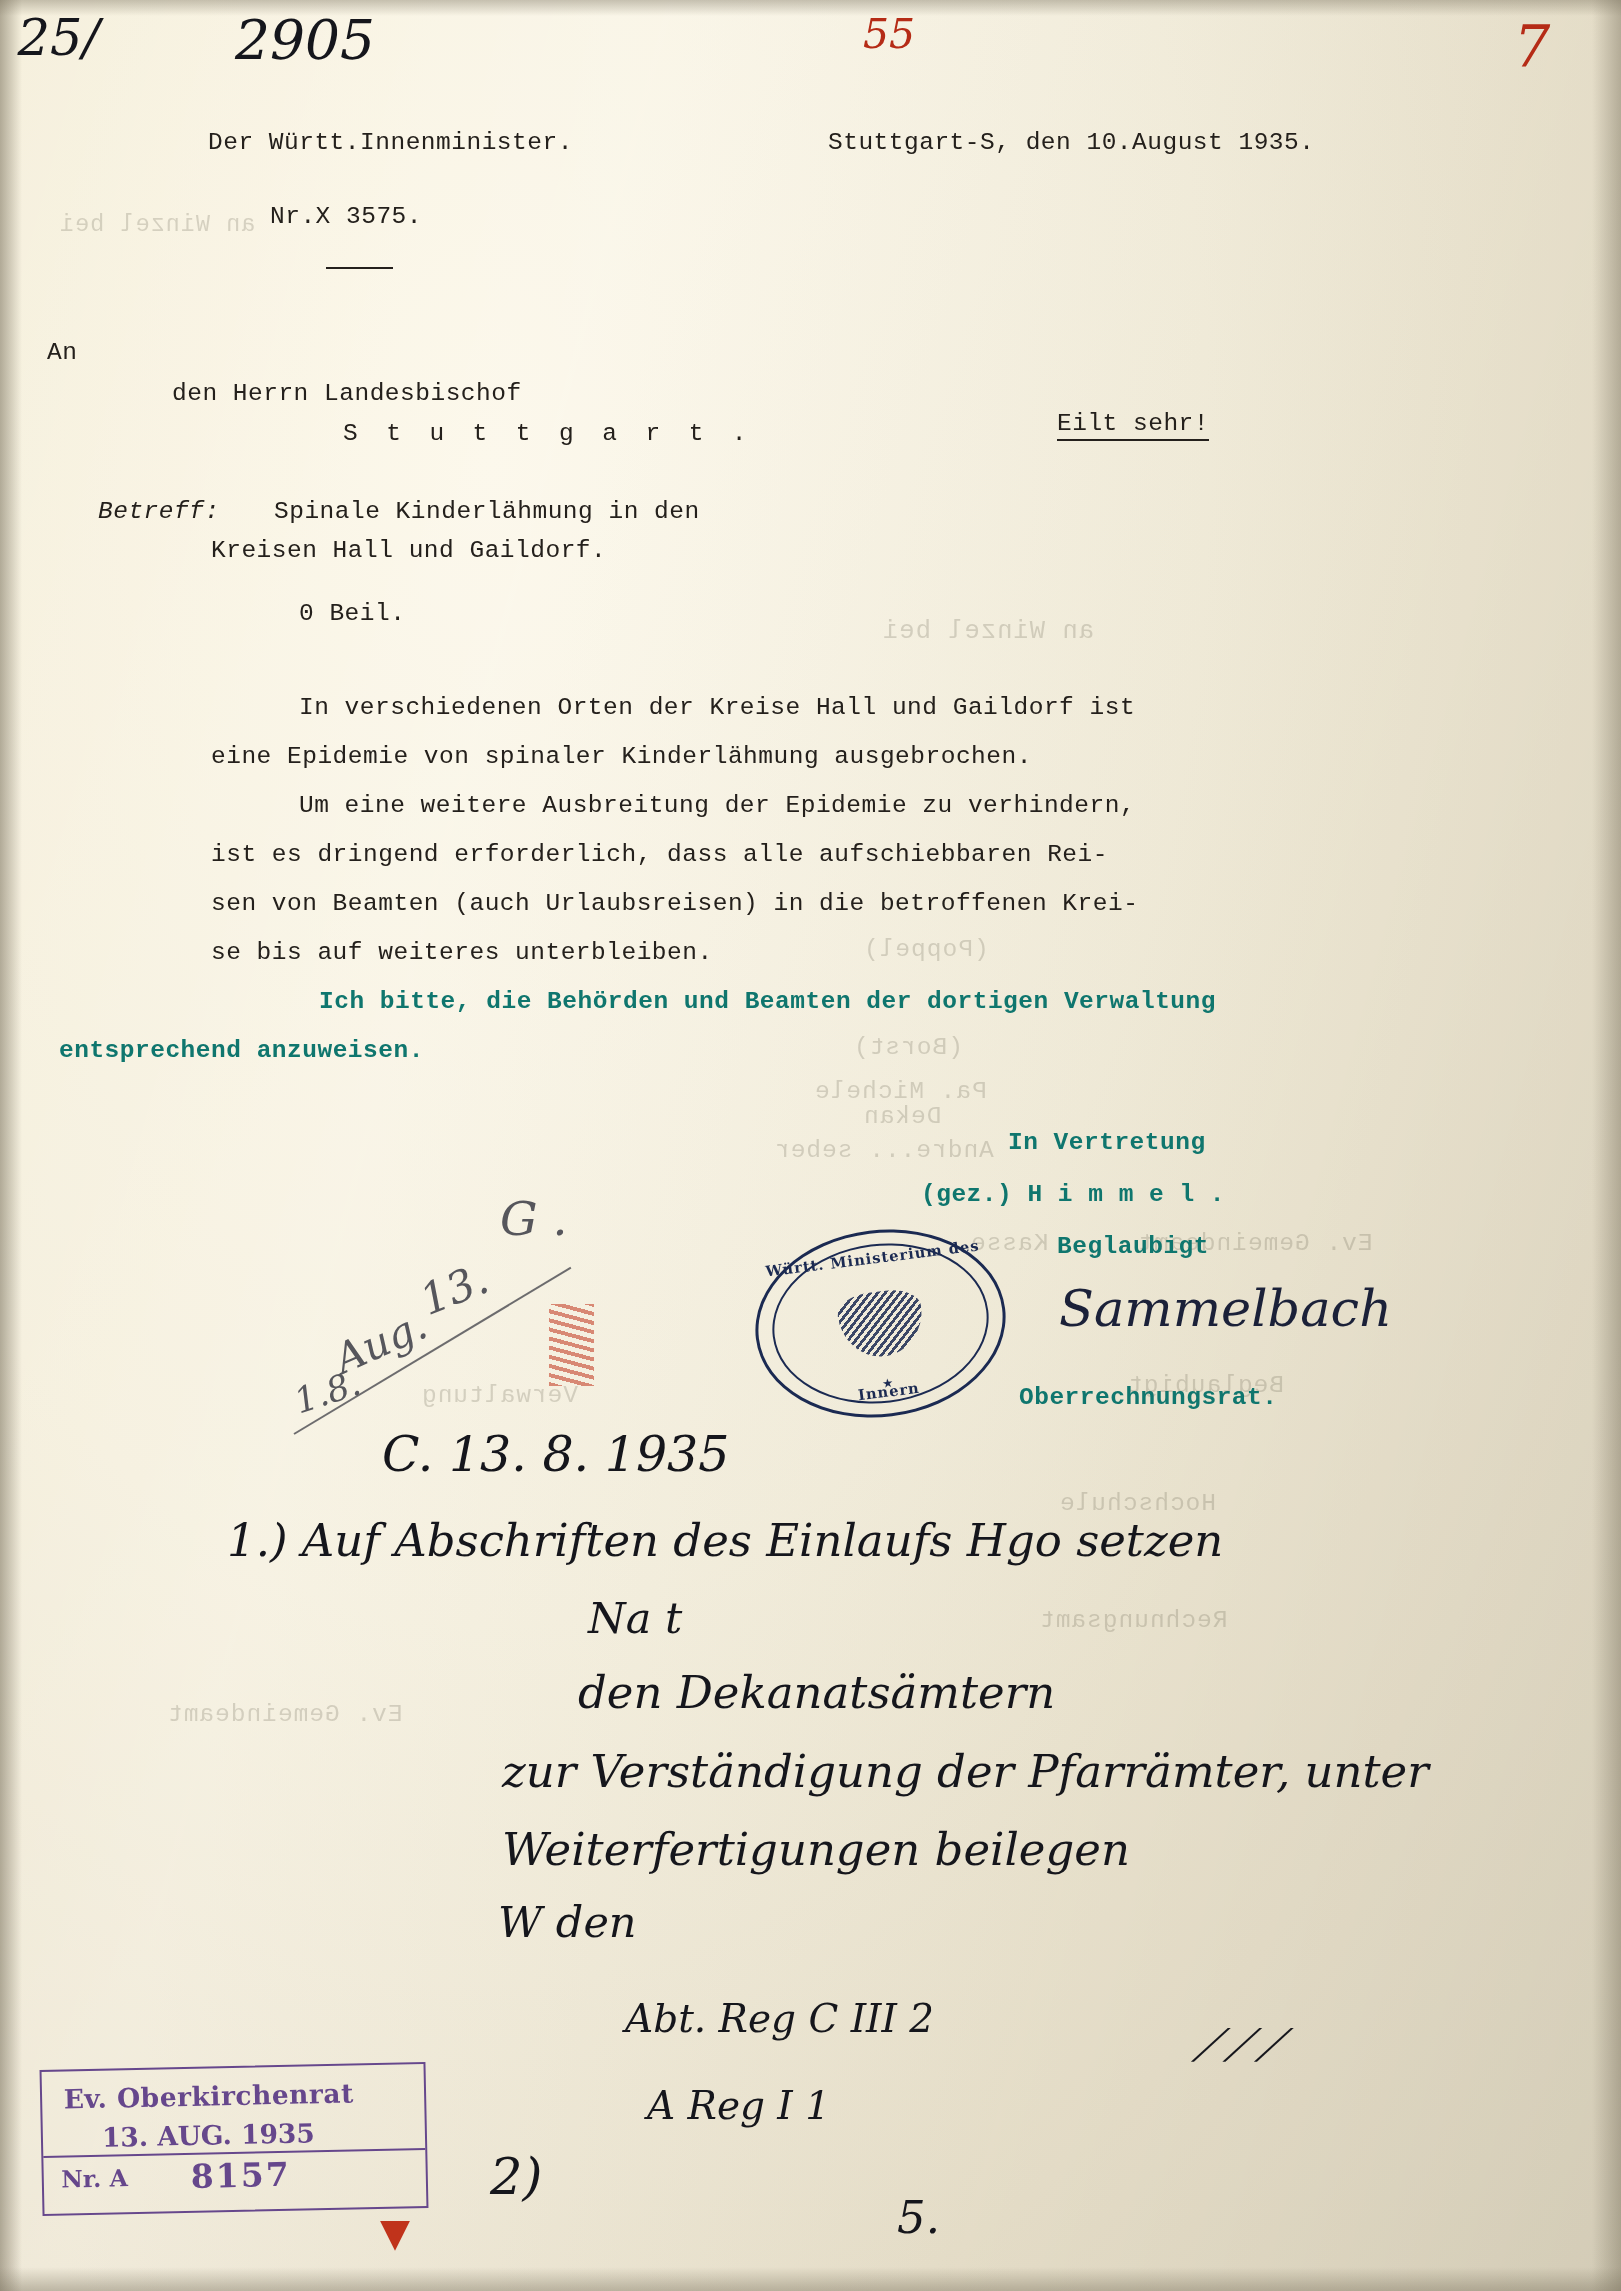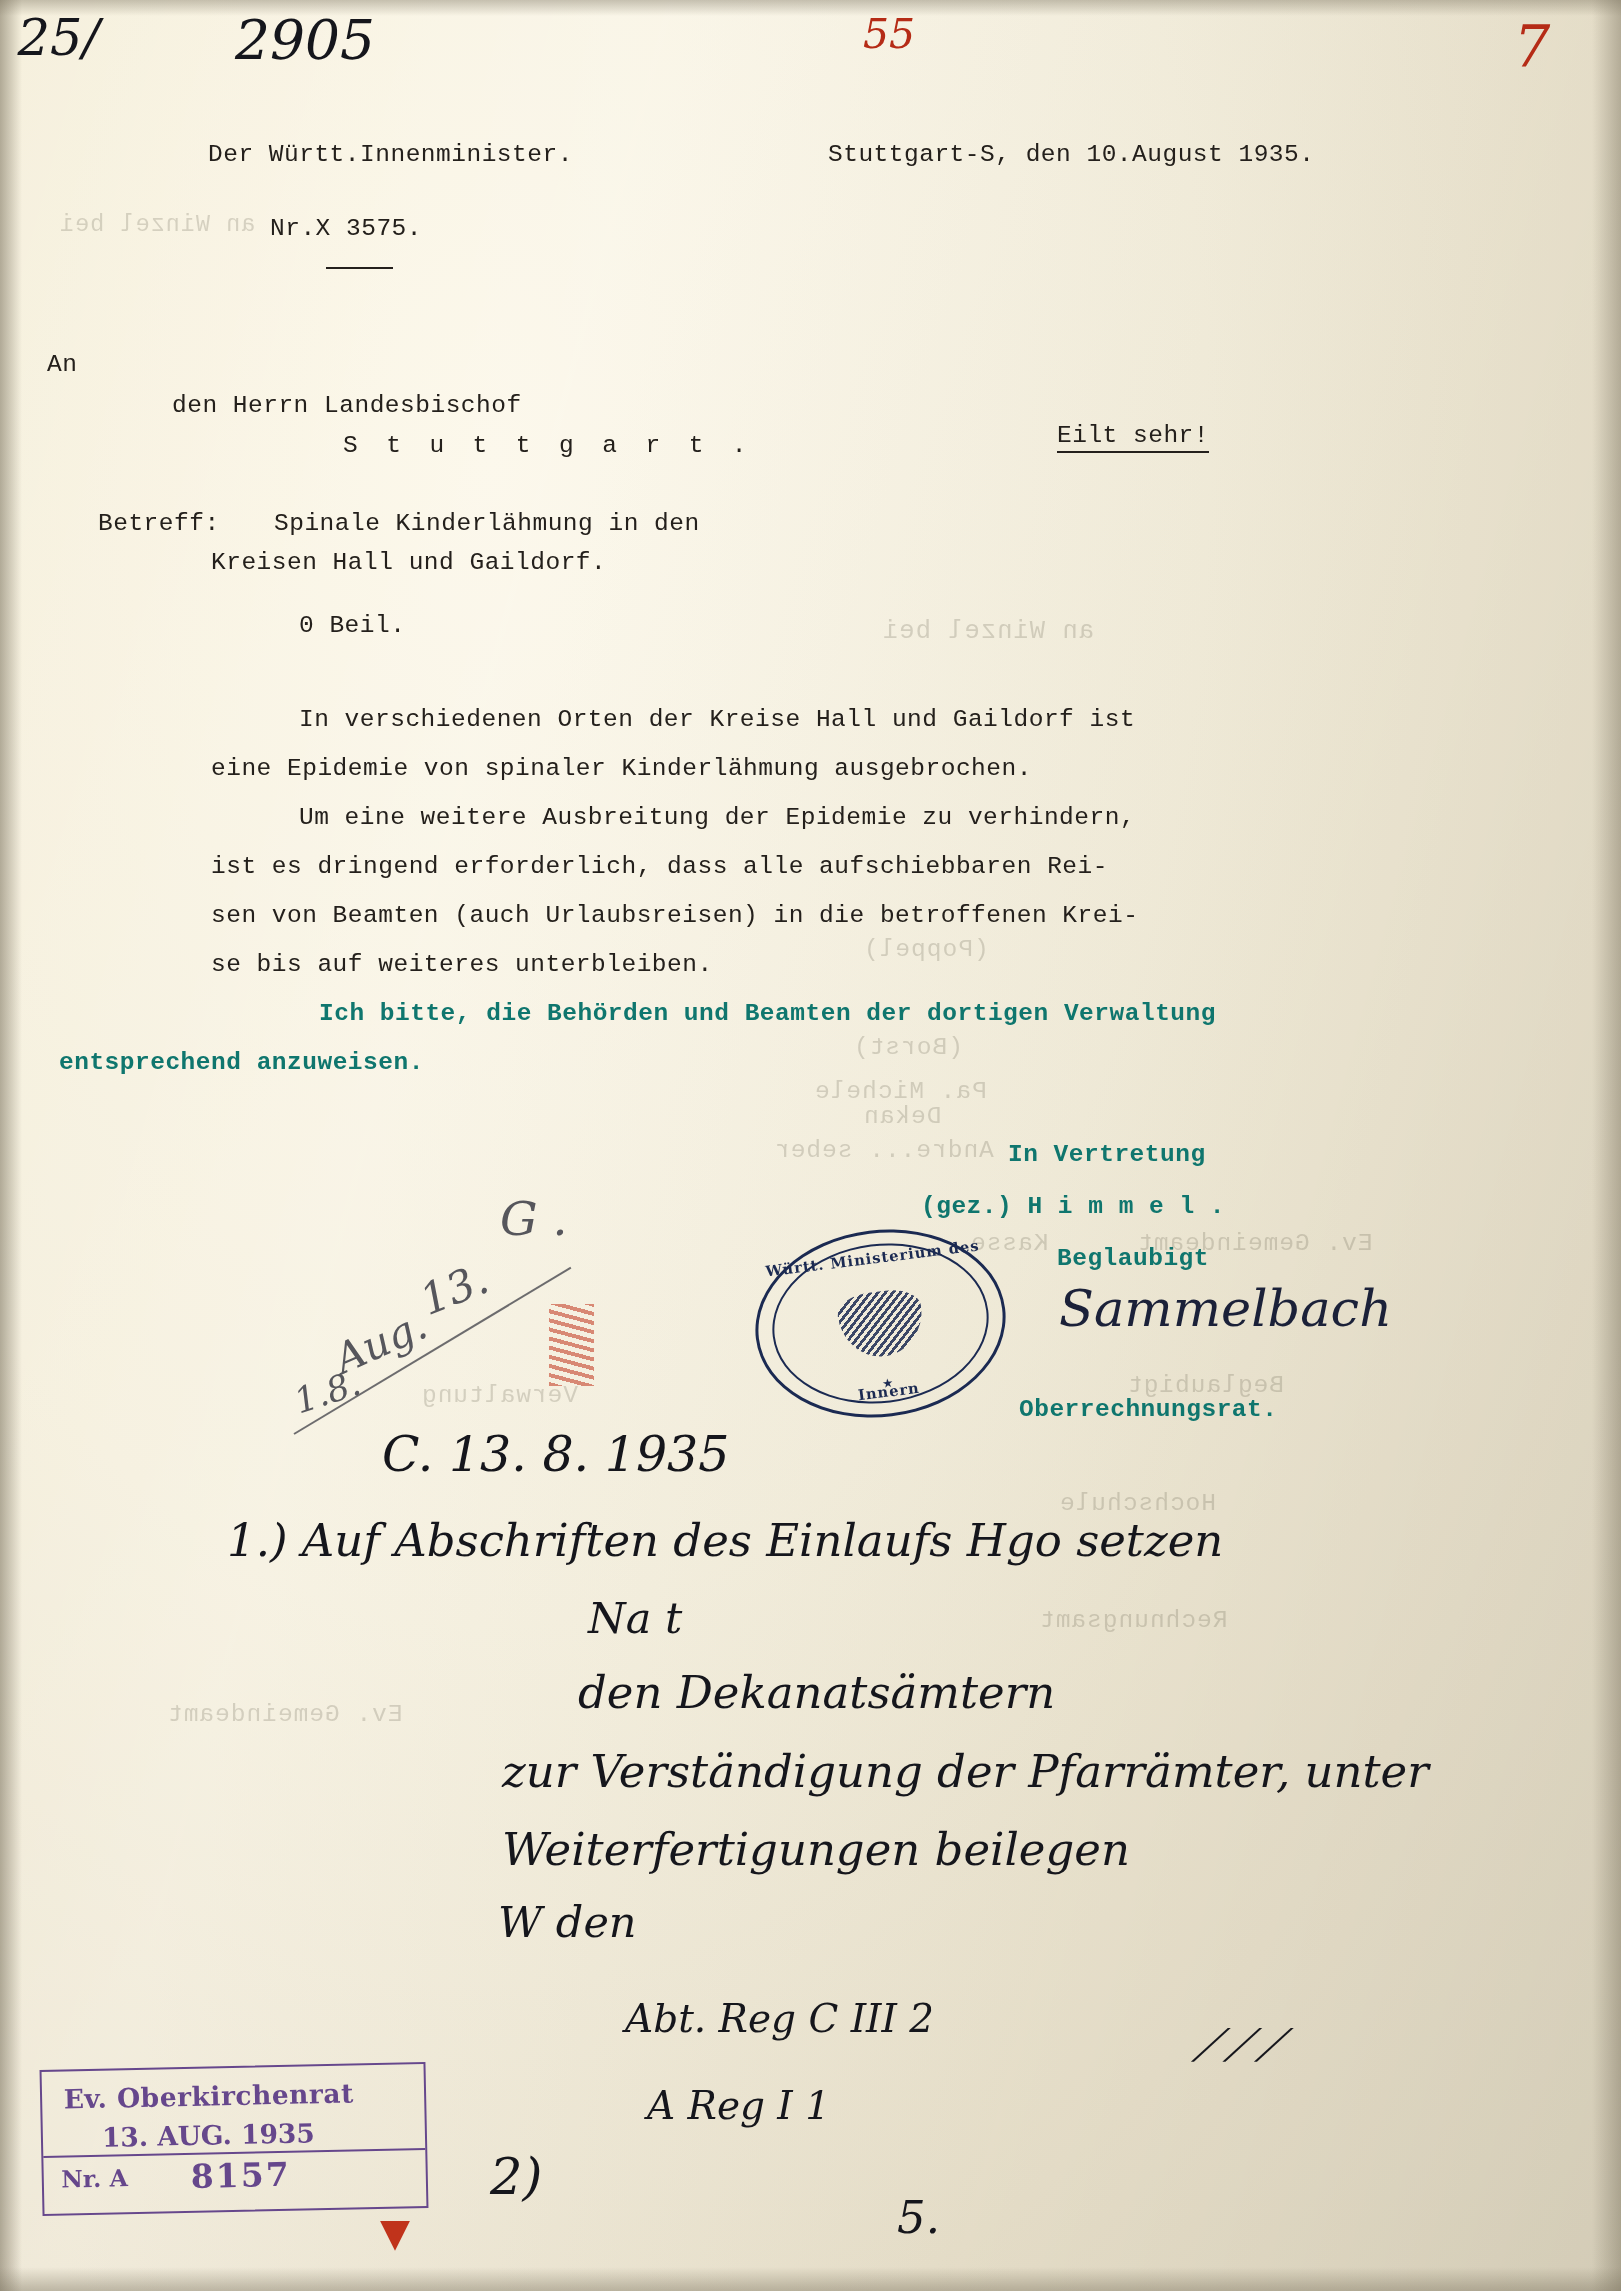--- a/index.html
+++ b/index.html
@@ -64,21 +64,20 @@
   }
 
   
   .tw {
     position: absolute;
     color: #24201c;
     font-family: "Liberation Mono", monospace;
     font-size: 24.5px;
     letter-spacing: 0.5px;
     white-space: pre;
-    margin-top: 12px;
   }
   .tw.bold-ink { color: #0f766e; font-weight: bold; }
   .tw.underline {
     border-bottom: 2px solid #24201c;
     padding-bottom: 2px;
   }
   .tw.spaced { letter-spacing: 6.9px; }
 
   
   .hw {
@@ -218,21 +217,21 @@
   <div class="tw" style="left:208px; top:129px;">Der Württ.Innenminister.</div>
   <div class="tw" style="left:828px; top:129px;">Stuttgart-S, den 10.August 1935.</div>
   <div class="tw" style="left:270px; top:203px;">Nr.X 3575.</div>
   <div class="dash" style="left:326px; top:267px; width:67px;"></div>
 
   <div class="tw" style="left:47px; top:339px;">An</div>
   <div class="tw" style="left:172px; top:380px;">den Herrn Landesbischof</div>
   <div class="tw spaced" style="left:343px; top:420px;">S t u t t g a r t .</div>
   <div class="tw underline" style="left:1057px; top:410px;">Eilt sehr!</div>
 
-  <div class="tw" style="left:98px; top:498px;">Betreff:</div>
+  <div class="tw" style="left:98px; top:498px;font-style:italic;">Betreff:</div>
   <div class="tw" style="left:274px; top:498px;text-align:center;">Spinale Kinderlähmung in den</div>
   <div class="tw" style="left:211px; top:537px;">Kreisen Hall und Gaildorf.</div>
   <div class="tw" style="left:299px; top:600px;">0 Beil.</div>
 
   <div class="tw" style="left:299px; top:694px;">In verschiedenen Orten der Kreise Hall und Gaildorf ist</div>
   <div class="tw" style="left:211px; top:743px;">eine Epidemie von spinaler Kinderlähmung ausgebrochen.</div>
   <div class="tw" style="left:299px; top:792px;">Um eine weitere Ausbreitung der Epidemie zu verhindern,</div>
   <div class="tw" style="left:211px; top:841px;">ist es dringend erforderlich, dass alle aufschiebbaren Rei-</div>
   <div class="tw" style="left:211px; top:890px;">sen von Beamten (auch Urlaubsreisen) in die betroffenen Krei-</div>
   <div class="tw" style="left:211px; top:939px;">se bis auf weiteres unterbleiben.</div>

